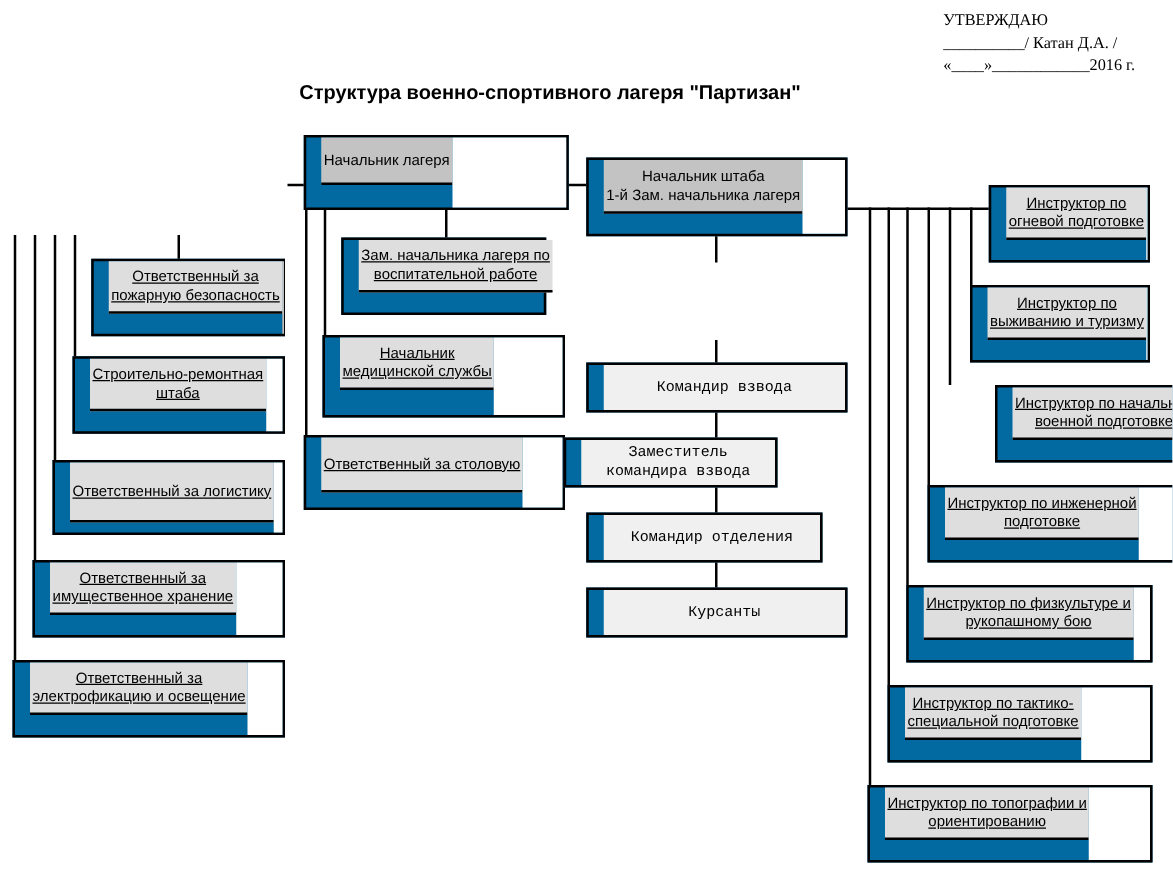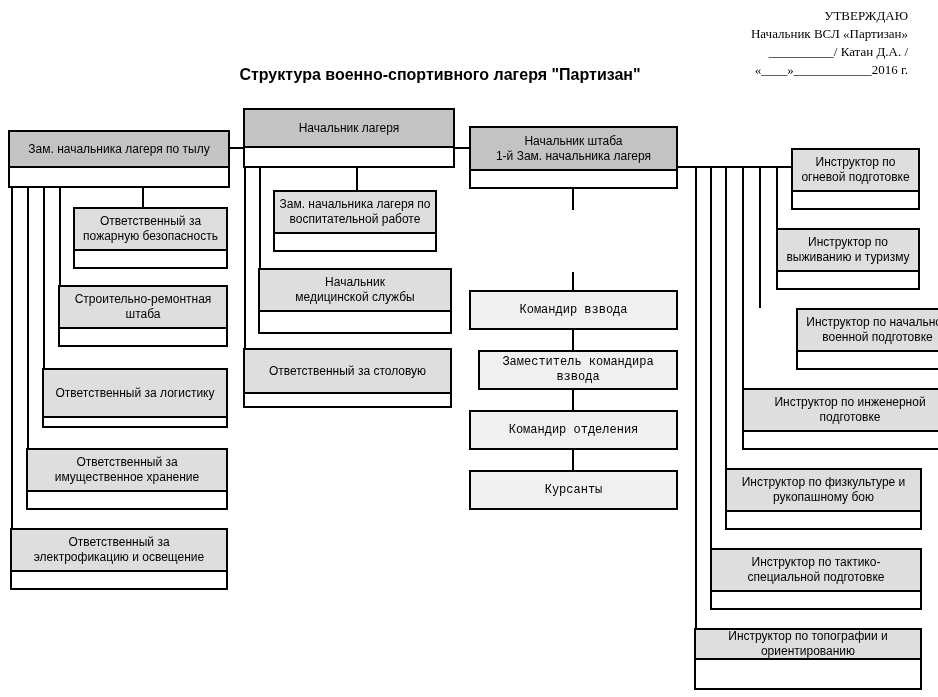--- a/index.html
+++ b/index.html
@@ -1,65 +1,60 @@
 <!DOCTYPE html>
 <html style="--header-fill: #c3c3c3; --section-fill: #dedede; --light-fill: #f0f0f0; --line-color: #000000;"><head>
 <meta charset="utf-8">
 <style>
   html,body { margin:0; padding:0; background:#ffffff; }
   #stage {
     position:relative; width:938px; height:697px; background:#ffffff;
     font-family:"Liberation Sans", sans-serif; overflow:hidden;
   }
   .approval {
-    position:absolute; top:7px; right:30px; text-align:right;
+    position:absolute; top:7px; right:30px; text-align:left;
     font-family:"Liberation Serif", serif; font-size:13px; line-height:18px; color:#000;
   }
   .main-title {
     position:absolute; top:66px; left:160px; width:560px; text-align:center;
     font-size:16px; font-weight:bold; color:#000;
   }
   .box {
     position:absolute; box-sizing:border-box; border:2px solid var(--line-color,#000);
-    background:#ef4444; display:flex; flex-direction:column;
+    background:#0369a1; display:flex; padding-left:12px;
   }
   .box .title {
     box-sizing:border-box; flex:0 0 auto;
     display:flex; align-items:center; justify-content:center;
     text-align:center; white-space:pre-line;
     font-size:12px; line-height:15px; color:#000; padding:1px 2px;
     border-bottom:2px solid var(--line-color,#000);
   }
   .box .blank { flex:1 1 auto; background:#ffffff; }
   .box.single .title { flex:1 1 auto; border-bottom:none;font-family:Liberation Mono, monospace; }
   .fill-header { background:var(--header-fill,#c3c3c3); }
-  .fill-mid    { background:var(--section-fill,#dedede); }
+  .fill-mid    { background:var(--section-fill,#dedede);text-decoration:underline; }
   .fill-light  { background:var(--light-fill,#f0f0f0); }
   .conn { position:absolute; background:var(--line-color,#000); }
   .conn.h { height:2px; }
   .conn.v { width:2px; }
 </style>
 </head>
 <body>
 
 <div id="stage">
 
   <div class="approval">
     <div>УТВЕРЖДАЮ</div>
-    <div>Начальник ВСЛ «Партизан»</div>
     <div>__________/ Катан Д.А. /</div>
     <div>«____»____________2016 г.</div>
   </div>
 
   <div class="main-title">Структура военно-спортивного лагеря "Партизан"</div>
 
-  <div class="box" style="left:8px;top:130px;width:222px;height:58px">
-    <div class="title fill-header" style="height:36px">Зам. начальника лагеря по тылу</div>
-    <div class="blank"></div>
-  </div>
 
   <div class="box" style="left:243px;top:108px;width:212px;height:60px">
     <div class="title fill-header" style="height:38px">Начальник лагеря</div>
     <div class="blank"></div>
   </div>
 
   <div class="box" style="left:469px;top:126px;width:209px;height:63px">
     <div class="title fill-header" style="height:43px">Начальник штаба
 1-й Зам. начальника лагеря</div>
     <div class="blank"></div>
@@ -109,25 +104,25 @@
   <div class="box" style="left:243px;top:348px;width:209px;height:60px">
     <div class="title fill-mid" style="height:44px">Ответственный за столовую</div>
     <div class="blank"></div>
   </div>
 
 
   <div class="box single" style="left:469px;top:290px;width:209px;height:40px">
     <div class="title fill-light">Командир взвода</div>
   </div>
 
-  <div class="box single" style="left:478px;top:350px;width:200px;height:40px">
+  <div class="box single" style="left:451px;top:350px;width:171px;height:40px">
     <div class="title fill-light">Заместитель командира взвода</div>
   </div>
 
-  <div class="box single" style="left:469px;top:410px;width:209px;height:40px">
+  <div class="box single" style="left:469px;top:410px;width:189px;height:40px">
     <div class="title fill-light">Командир отделения</div>
   </div>
 
   <div class="box single" style="left:469px;top:470px;width:209px;height:40px">
     <div class="title fill-light">Курсанты</div>
   </div>
 
   <div class="box" style="left:791px;top:148px;width:129px;height:62px">
     <div class="title fill-mid" style="height:42px">Инструктор по
 огневой подготовке</div>
@@ -158,21 +153,21 @@
     <div class="blank"></div>
   </div>
 
   <div class="box" style="left:710px;top:548px;width:212px;height:62px">
     <div class="title fill-mid" style="height:42px">Инструктор по тактико-
 специальной подготовке</div>
     <div class="blank"></div>
   </div>
 
   <div class="box" style="left:694px;top:628px;width:228px;height:62px">
-    <div class="title fill-mid" style="height:30px">Инструктор по топографии и
+    <div class="title fill-mid" style="height:42px">Инструктор по топографии и
 ориентированию</div>
     <div class="blank"></div>
   </div>
 
   <div class="conn h" style="left:230px;top:147px;width:13px"></div>
   <div class="conn h" style="left:455px;top:147px;width:14px"></div>
   <div class="conn h" style="left:678px;top:166px;width:113px"></div>
 
   <div class="conn v" style="left:11px;top:188px;height:340px"></div>
   <div class="conn v" style="left:27px;top:188px;height:260px"></div>

